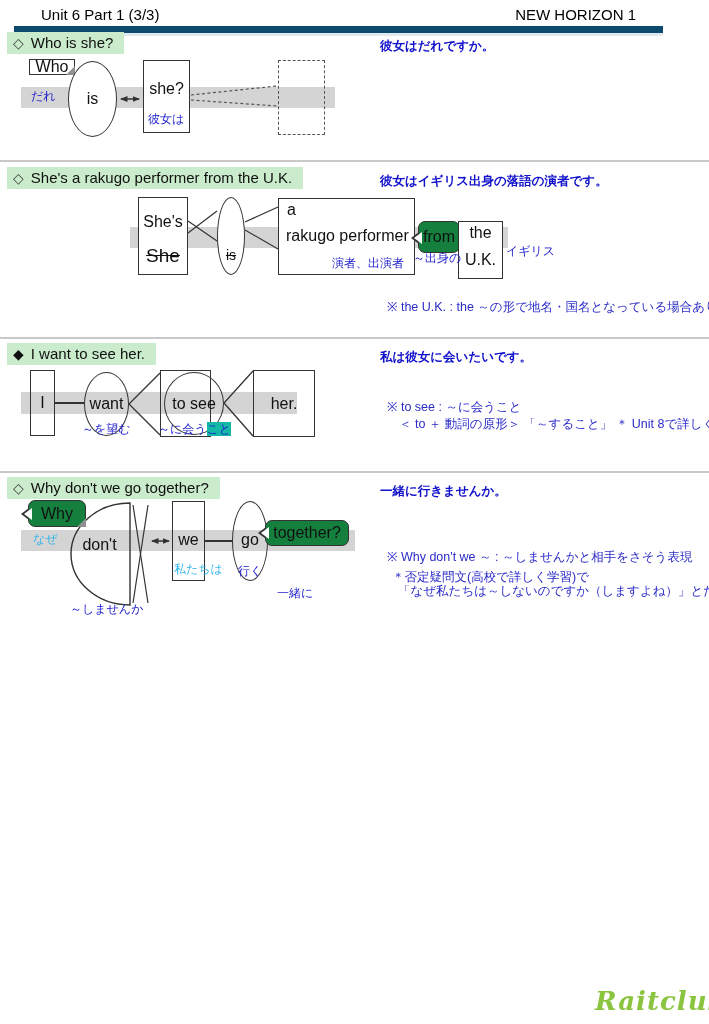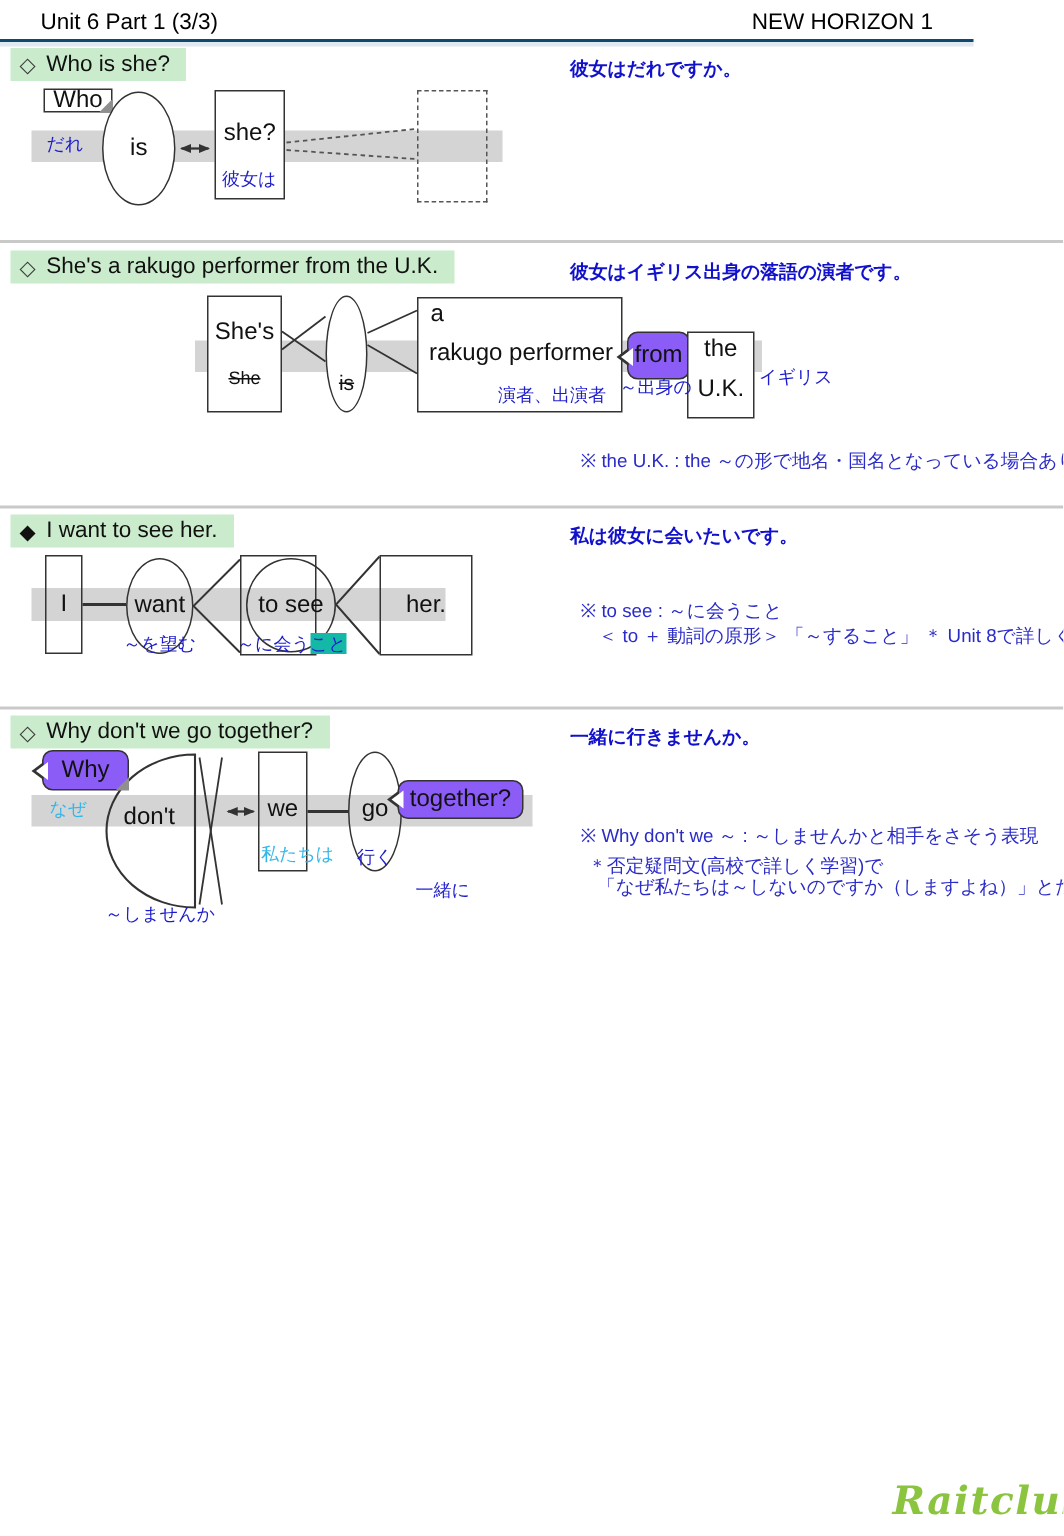--- a/index.html
+++ b/index.html
@@ -1,38 +1,38 @@
 <!DOCTYPE html>
 <html><head>
 <meta charset="utf-8">
 <style>
   html,body{margin:0;padding:0;background:#fff;}
   .page{position:relative;width:709px;height:1024px;background:#fff;overflow:hidden;
         font-family:"Liberation Sans",sans-serif;color:#111;}
-  .page-header{position:absolute;top:0;left:0;width:649px;height:26px;
-        border-bottom:2px solid #0c4a6e;box-shadow:0 3px 0 rgba(170,190,210,.35);}
+  .page-header{position:absolute;top:0;left:14px;width:649px;height:26px;
+        border-bottom:7px solid #0c4a6e;box-shadow:0 3px 0 rgba(170,190,210,.35);}
   .h-title{position:absolute;top:6px;font-size:15px;color:#000;white-space:nowrap;}
   .divider{position:absolute;left:0;width:709px;height:2px;background:#c9c9c9;z-index:0;}
   .sec-head{position:absolute;left:7px;background:#cbeccc;color:#101010;font-size:15px;
         padding:2px 11px 3px 6px;display:flex;align-items:center;gap:7px;z-index:2;white-space:nowrap;}
   .sec-head .dia{font-size:14px;color:#3c3c3c;}
   .jp{position:absolute;left:380px;font-size:12.5px;font-weight:bold;color:#1111cc;z-index:2;white-space:nowrap;}
   .note{position:absolute;font-size:12.5px;color:#2b2bc8;z-index:2;white-space:nowrap;}
   .band{position:absolute;background:#d4d4d4;z-index:1;}
   .box{position:absolute;border:1.5px solid #333;box-sizing:border-box;display:flex;
         align-items:center;justify-content:center;font-size:16px;color:#111;z-index:3;background:transparent;}
   .white{background:#fff;}
   .ellipse{border-radius:50%;}
   .dashedbox{border:1.5px dashed #555;background:transparent;}
   .lbl{position:absolute;z-index:4;font-size:16px;color:#111;text-align:center;white-space:nowrap;}
   .gloss{position:absolute;font-size:12px;color:#1c1ccd;z-index:4;white-space:nowrap;}
   .cyan{color:#35b6ea;}
   .hl{background:#14b8a6;}
   .strike{text-decoration:line-through;}
-  .bubble{position:absolute;border:1.5px solid #333;border-radius:7px;background:#8b5cf6;
+  .bubble{position:absolute;border:1.5px solid #333;border-radius:7px;background:#15803d;
         display:flex;align-items:center;justify-content:center;font-size:16px;z-index:3;box-sizing:border-box;}
   .tailb,.tailf{position:absolute;width:0;height:0;border:6px solid transparent;border-left:0;}
   .tailb{left:-8px;border-right:8px solid #333;}
   .tailf{left:-5px;border-right:8px solid #fff;}
   .dogear{position:absolute;right:-1px;bottom:-1px;width:0;height:0;
         border-style:solid;border-width:0 0 9px 9px;border-color:transparent transparent #8f8f8f transparent;z-index:5;}
   svg.overlay{position:absolute;left:0;top:0;z-index:2;pointer-events:none;}
   .logo{position:absolute;left:595px;top:986px;font-family:"DejaVu Serif",serif;
         font-style:italic;font-weight:bold;font-size:26px;color:#8bc53f;letter-spacing:1px;z-index:2;}
 </style>
@@ -106,21 +106,21 @@
   <div class="box dashedbox" style="left:278px;top:60px;width:47px;height:75px"></div>
 
   <div class="sec-head" style="top:167px">
     <span class="dia">◇</span>
     <span>She's a rakugo performer from the U.K.</span>
   </div>
   <div class="jp" style="top:173px">彼女はイギリス出身の落語の演者です。</div>
 
   <div class="box white" style="left:138px;top:197px;width:50px;height:78px"></div>
   <div class="lbl" style="left:138px;top:213px;width:50px">She's</div>
-  <div class="lbl strike" style="left:138px;top:245px;width:50px;font-size:12px">She</div>
+  <div class="lbl strike" style="left:138px;top:245px;width:50px;font-size:19px">She</div>
   <div class="box ellipse white" style="left:217px;top:197px;width:28px;height:78px"></div>
   <div class="lbl strike" style="left:217px;top:247px;width:28px;font-size:14px">is</div>
   <div class="box white" style="left:278px;top:198px;width:137px;height:77px"></div>
   <div class="lbl" style="left:287px;top:201px;text-align:left">a</div>
   <div class="lbl" style="left:286px;top:227px;text-align:left">rakugo performer</div>
   <div class="gloss" style="left:332px;top:255px">演者、出演者</div>
   <div class="bubble" style="left:418px;top:221px;width:42px;height:32px">
     <span class="tailb" style="top:10px"></span>
     <span class="tailf" style="top:10px"></span>
     <span>from</span>

